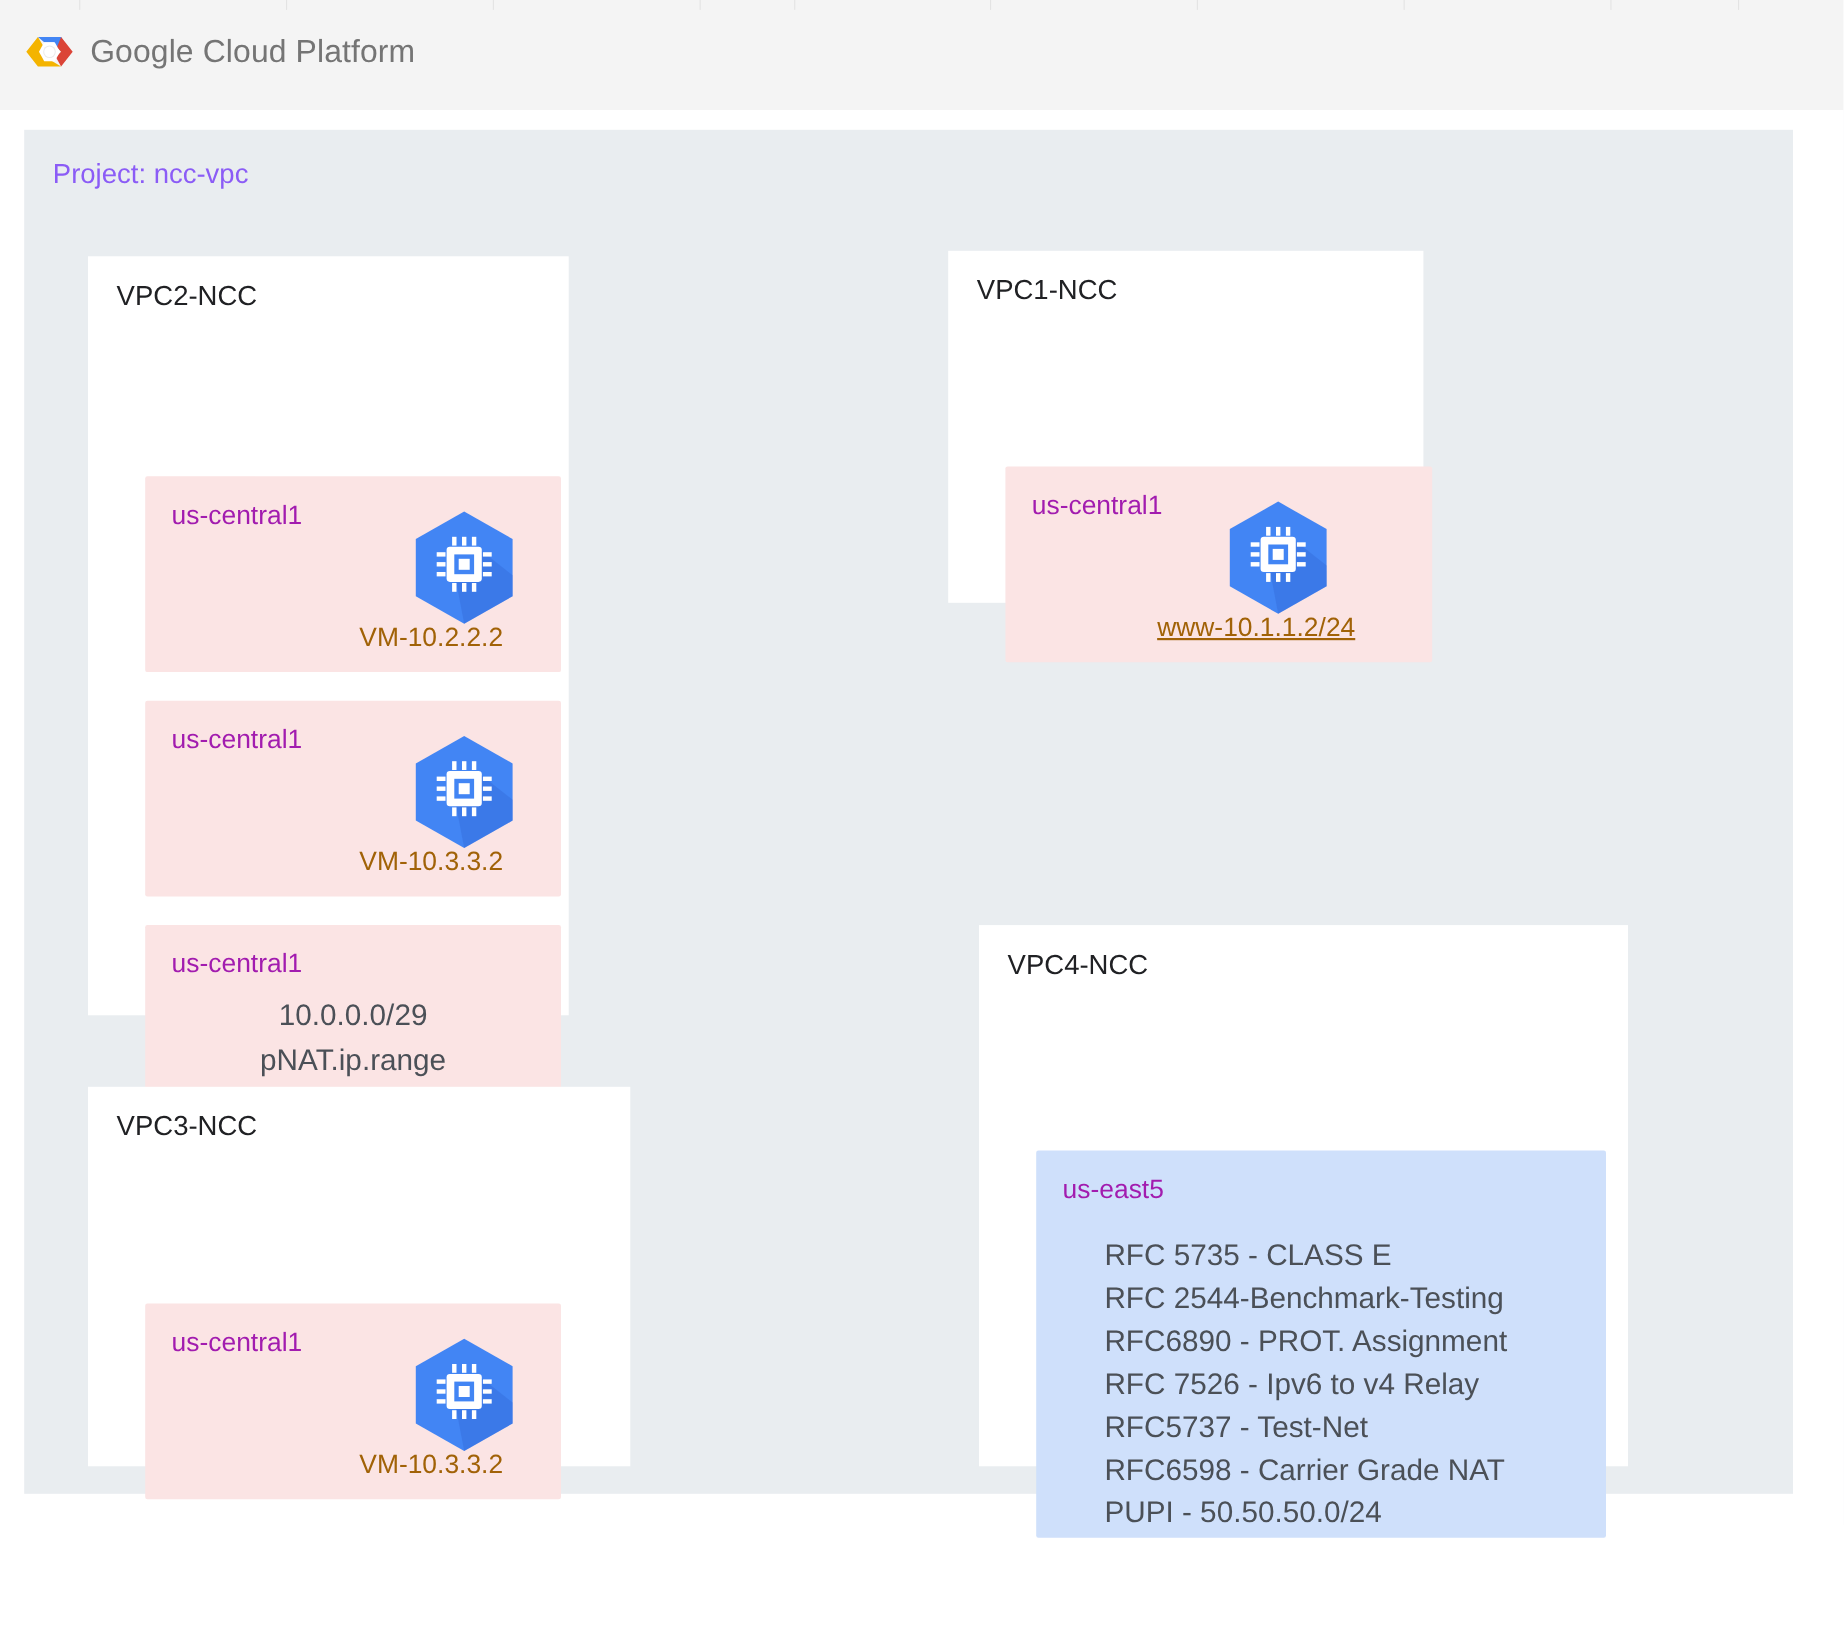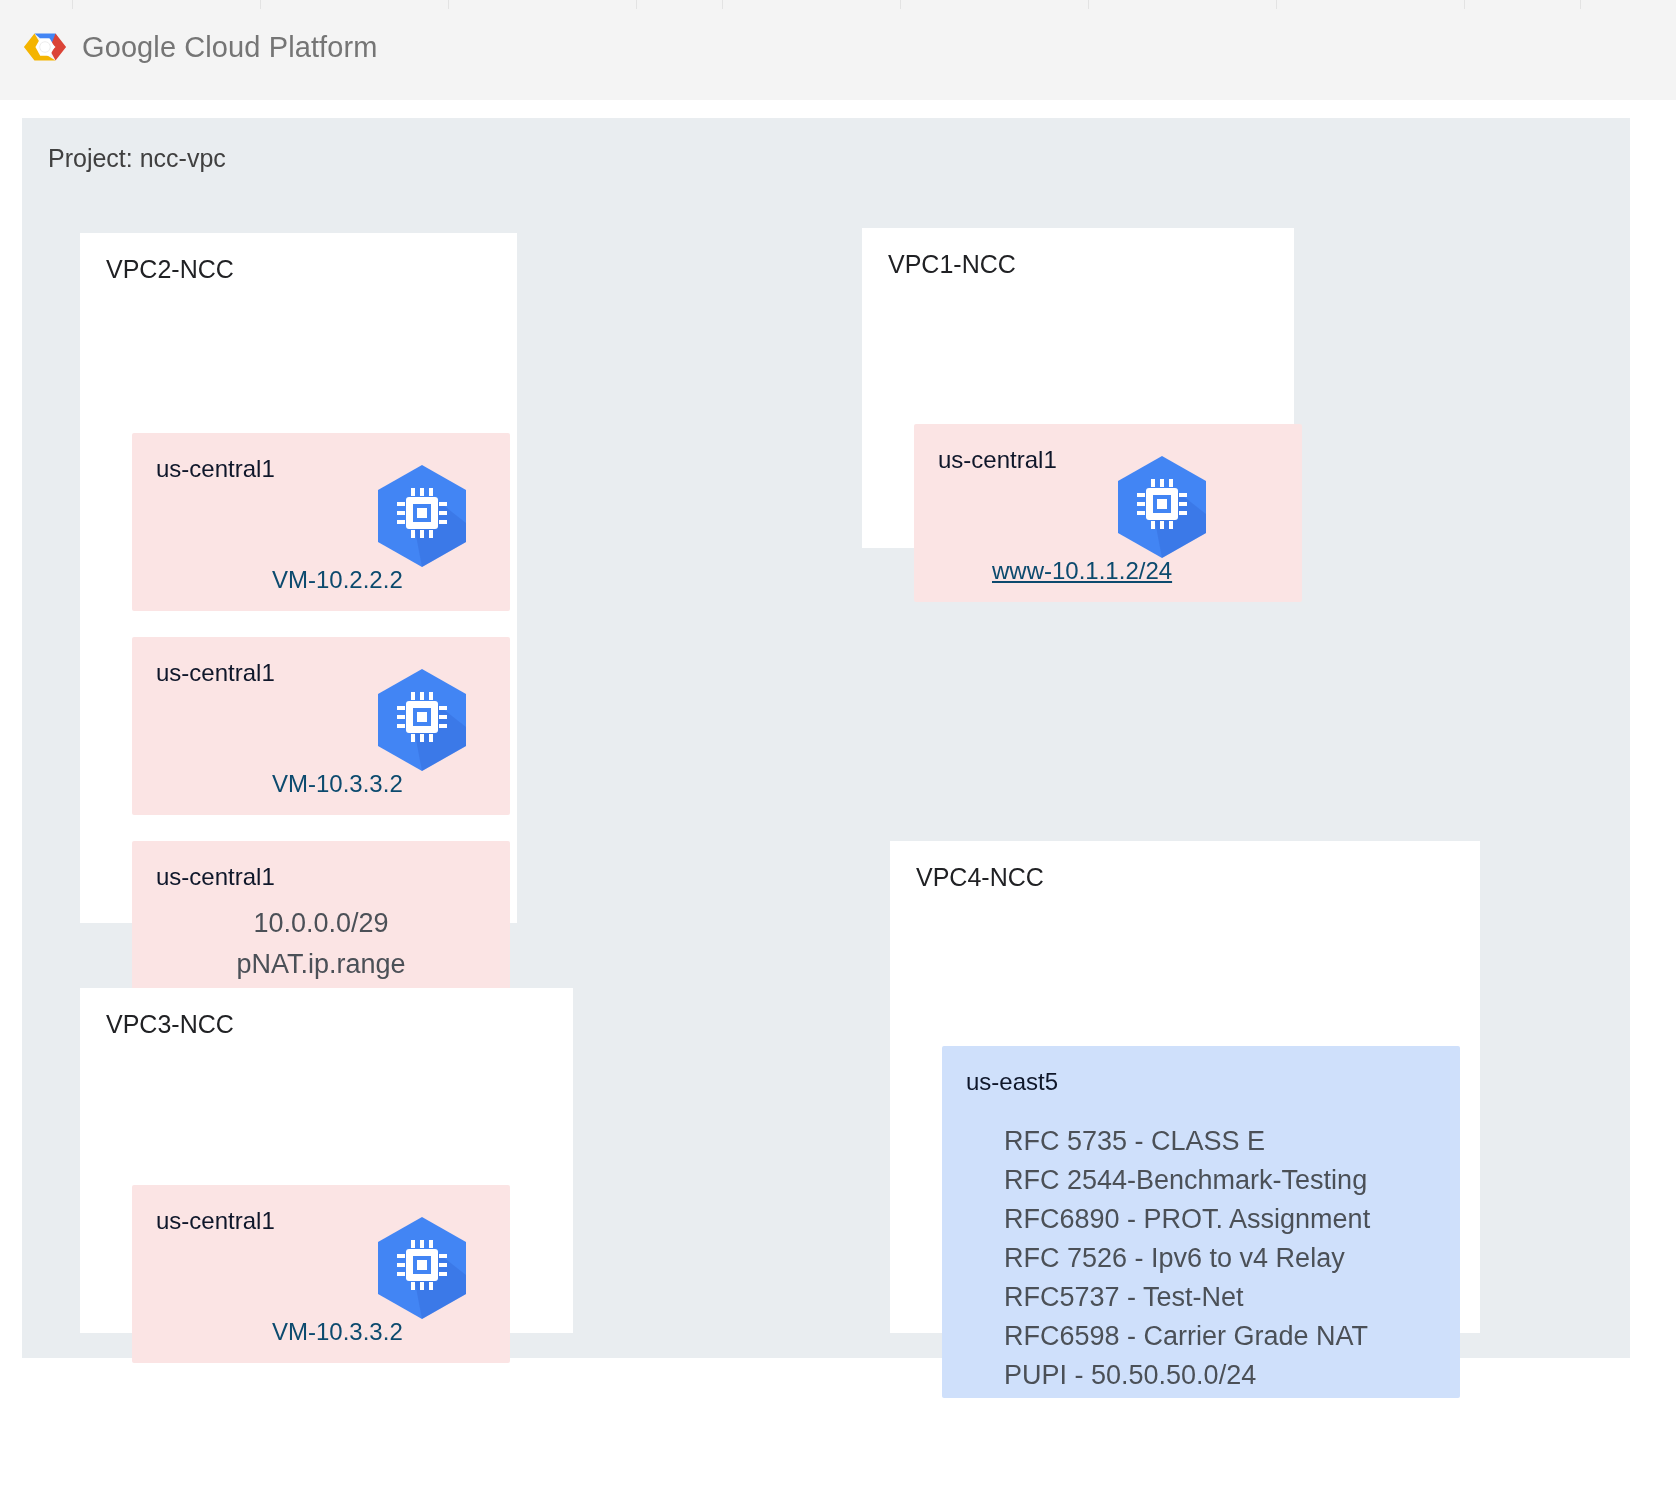--- a/index.html
+++ b/index.html
@@ -34,21 +34,21 @@
   }
 
   
   .canvas {
     position: absolute; left: 22px; top: 118px;
     width: 1608px; height: 1240px;
     background: #e9edf0;
   }
   .project-label {
     position: absolute; left: 26px; top: 26px;
-    font-size: 25px; color: #404040;
+    font-size: 25px; color: #8b5cf6;
   }
 
   
   .vpc {
     position: absolute; background: #ffffff;
   }
   .vpc-title {
     position: absolute; left: 26px; top: 22px;
     font-size: 25px; color: #202124; white-space: nowrap;
   }
@@ -59,25 +59,25 @@
   #vpc4 { left: 868px; top: 723px;  width: 590px; height: 492px; }
 
   
   .card {
     position: absolute; border-radius: 2px;
   }
   .card.pink { background: #fbe4e4; }
   .card.blue { background: #cfe0fb; }
   .card-region {
     position: absolute; left: 24px; top: 22px;
-    font-size: 24px; color: #0f172a; white-space: nowrap;
+    font-size: 24px; color: #a21caf; white-space: nowrap;
   }
   .card-caption {
-    position: absolute; font-size: 24px; color: #0c4a6e;
-    white-space: nowrap; 
+    position: absolute; font-size: 24px; color: #a16207;
+    white-space: nowrap; text-align: center;
   }
 
   
   .vm-icon { position: absolute; width: 100px; height: 106px; }
   .vm-icon svg { display: block; width: 100%; height: 100%; }
 
   
   #c-vm1 { left: 52px; top: 200px; width: 378px; height: 178px; }
   #c-vm2 { left: 52px; top: 404px; width: 378px; height: 178px; }
   #c-pnat{ left: 52px; top: 608px; width: 378px; height: 163px; }

